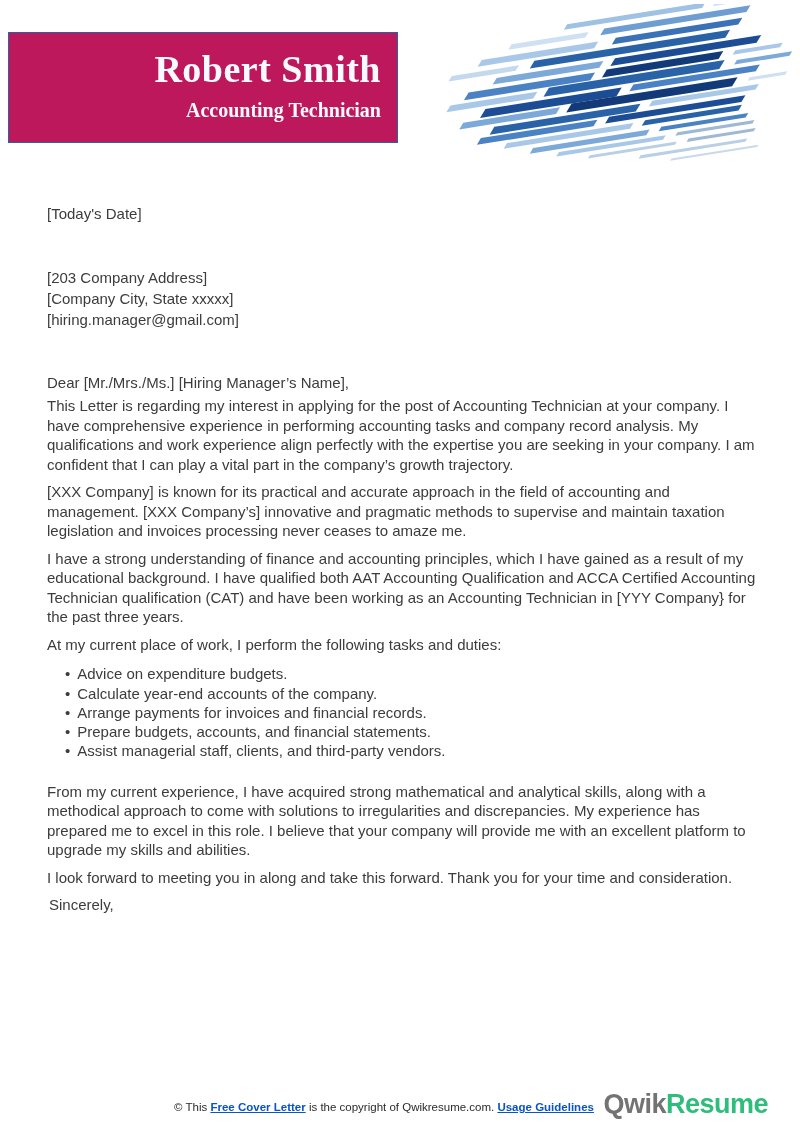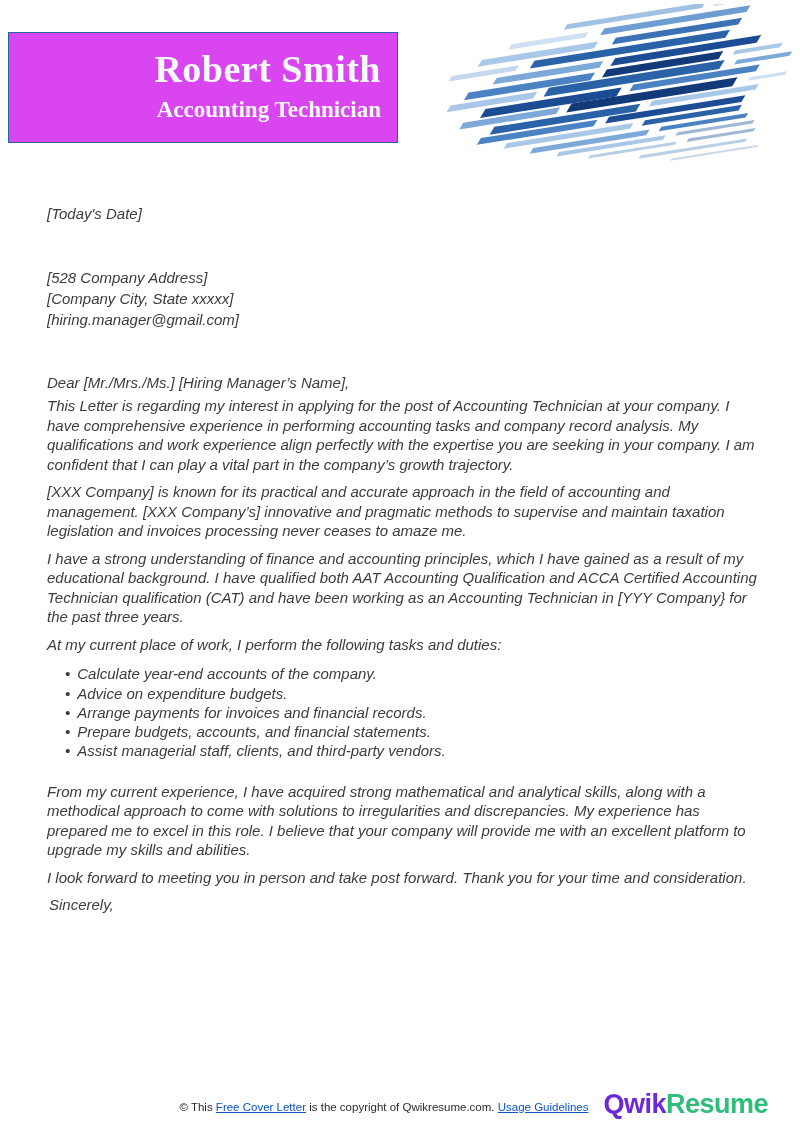--- a/index.html
+++ b/index.html
@@ -11,40 +11,40 @@
     background:#ffffff;
     font-family:"Liberation Sans", sans-serif;
     color:#3c3c3c;
     overflow:hidden;
   }
 
   
   .band {
     position:absolute; left:8px; top:32px;
     width:390px; height:111px;
-    background:#d946ef;
+    background:#be185d;
     border:1px solid #27639e;
     text-align:right;
     padding:13px 16px 0 0;
     font-family:"Liberation Serif", serif;
     color:#f7fafc;
   }
   .band .name   { font-size:38px; font-weight:700; line-height:46px; letter-spacing:0.5px; }
-  .band .title  { font-size:23px; font-weight:700; line-height:36px; }
+  .band .title  { font-size:20px; font-weight:700; line-height:36px; }
 
   .logo-streaks {
     position:absolute; left:428px; top:4px;
     width:368px; height:172px;
   }
 
   
   .body-text {
     position:absolute; left:47px; top:204px;
     width:712px;
-    font-size:15px; line-height:19.5px;font-style:italic;
+    font-size:15px; line-height:19.5px;
   }
   .body-text p { margin:0 0 8px 0; }
   p.date-line      { margin-bottom:43px; }
   .address-block p { margin:0; line-height:21.4px; }
   .address-block   { margin-bottom:42px; }
   p.salutation     { margin-bottom:4px; }
   p.duties-intro   { margin-bottom:10px; }
   ul.duties {
     list-style:none;
     margin:0 0 21px 0;
@@ -58,31 +58,31 @@
   
   .footer-line {
     position:absolute; left:0; bottom:18px;
     width:768px;
     text-align:center;
     font-size:11.5px;
     color:#2b2b2b;
   }
   .footer-line a {
     color:#0853c6;
-    font-weight:400;
+    font-weight:700;
     text-decoration:underline;
     cursor:pointer;
   }
   .brand-logo {
     position:absolute; right:32px; bottom:11px;
     font-size:27px; font-weight:700;
     letter-spacing:-0.5px;
     font-family:"Liberation Sans", sans-serif;
   }
-  .brand-logo .qwik   { color:#6d28d9;text-align:center; }
+  .brand-logo .qwik   { color:#737373;text-align:center; }
   .brand-logo .resume { color:#2ebd7b; }
 </style>
 </head>
 <body>
 
 <div class="page">
 
   <div class="band">
     <div class="name">Robert Smith</div>
     <div class="title">Accounting Technician</div>
@@ -126,43 +126,43 @@
       <rect transform="translate(202 155) skewX(-40)" width="108" height="3" fill="#b9cfe6"></rect>
       <rect transform="translate(232 163) skewX(-40)" width="88" height="2" fill="#c9d8ea"></rect>
     </g>
   </svg>
 
   <div class="body-text">
 
     <p class="date-line">[Today's Date]</p>
 
     <div class="address-block">
-      <p>[528 Company Address]</p>
+      <p>[203 Company Address]</p>
       <p>[Company City, State xxxxx]</p>
       <p>[hiring.manager@gmail.com]</p>
     </div>
 
     <p class="salutation">Dear [Mr./Mrs./Ms.] [Hiring Manager’s Name],</p>
 
     <p class="para">This Letter is regarding my interest in applying for the post of Accounting Technician at your company. I have comprehensive experience in performing accounting tasks and company record analysis. My qualifications and work experience align perfectly with the expertise you are seeking in your company. I am confident that I can play a vital part in the company’s growth trajectory.</p>
     <p class="para">[XXX Company] is known for its practical and accurate approach in the field of accounting and management. [XXX Company’s] innovative and pragmatic methods to supervise and maintain taxation legislation and invoices processing never ceases to amaze me.</p>
     <p class="para">I have a strong understanding of finance and accounting principles, which I have gained as a result of my educational background. I have qualified both AAT Accounting Qualification and ACCA Certified Accounting Technician qualification (CAT) and have been working as an Accounting Technician in [YYY Company} for the past three years.</p>
 
     <p class="duties-intro">At my current place of work, I perform the following tasks and duties:</p>
 
     <ul class="duties">
+      <li>Advice on expenditure budgets.</li>
       <li>Calculate year-end accounts of the company.</li>
-      <li>Advice on expenditure budgets.</li>
       <li>Arrange payments for invoices and financial records.</li>
       <li>Prepare budgets, accounts, and financial statements.</li>
       <li>Assist managerial staff, clients, and third-party vendors.</li>
     </ul>
 
     <p class="para">From my current experience, I have acquired strong mathematical and analytical skills, along with a methodical approach to come with solutions to irregularities and discrepancies. My experience has prepared me to excel in this role. I believe that your company will provide me with an excellent platform to upgrade my skills and abilities.</p>
-    <p class="para">I look forward to meeting you in person and take post forward. Thank you for your time and consideration.</p>
+    <p class="para">I look forward to meeting you in along and take this forward. Thank you for your time and consideration.</p>
 
     <p class="signoff">Sincerely,</p>
 
   </div>
 
   <div class="footer-line">
     <span>© This</span>
     <a href="#">Free Cover Letter</a>
     <span>is the copyright of Qwikresume.com.</span>
     <a href="#">Usage Guidelines</a>

